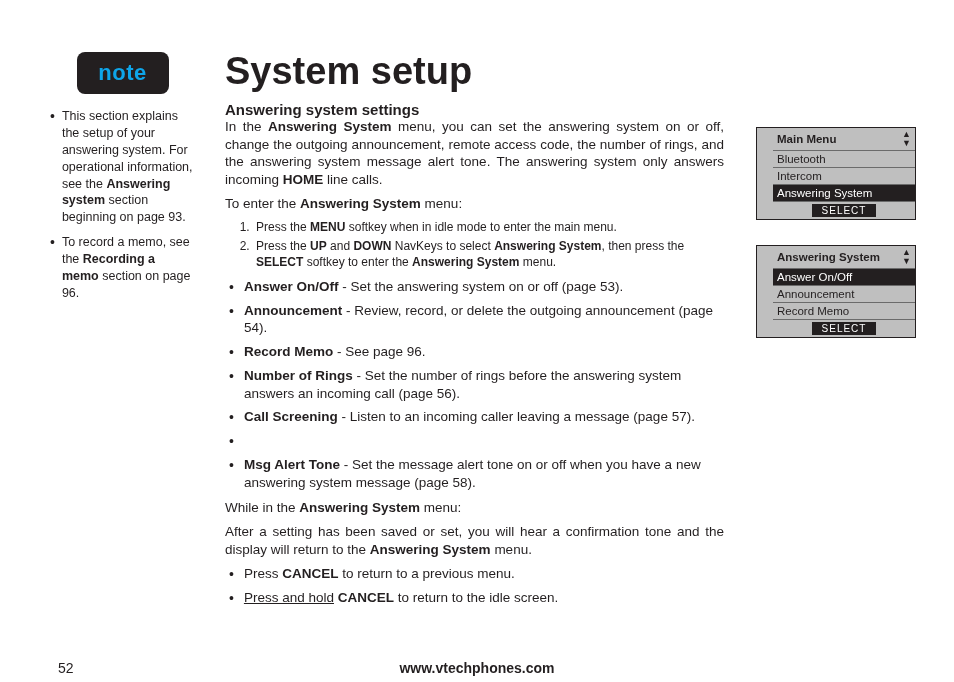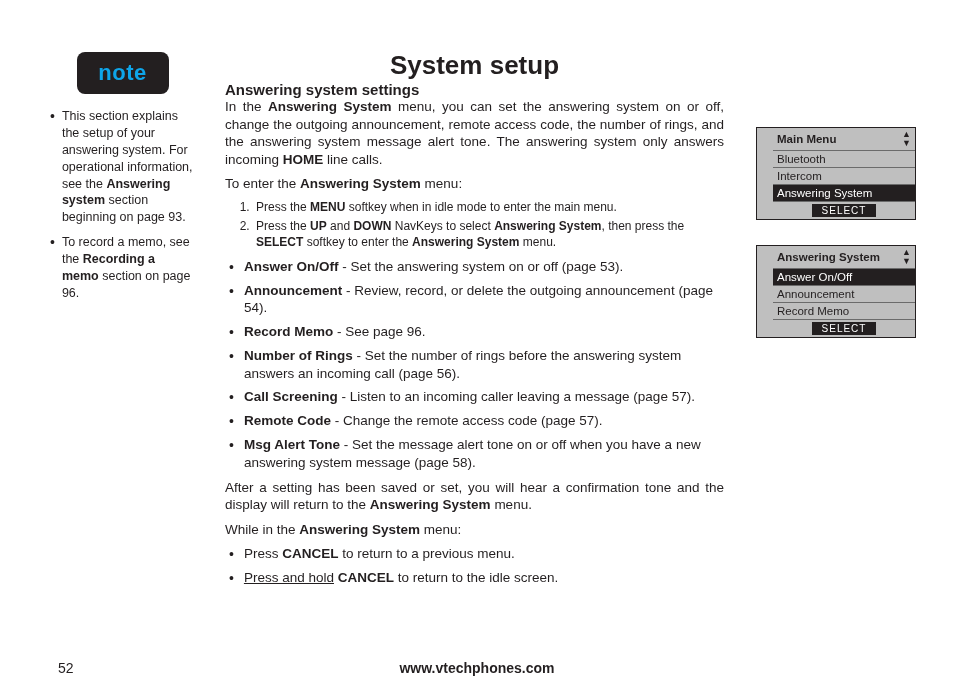--- a/index.html
+++ b/index.html
@@ -4,21 +4,21 @@
 <style>
   * { box-sizing: border-box; margin: 0; padding: 0; }
   body { background: #fff; font-family: Arial, Helvetica, sans-serif; color: #231f20; width: 954px; height: 682px; position: relative; }
   .page { padding: 50px 40px 0 50px; position: relative; height: 100%; }
   .note-col { position: absolute; left: 50px; top: 52px; width: 145px; }
   .note-badge { background: #231f20; color: #0ea5e9; font-weight: bold; font-size: 22px; padding: 8px 20px; border-radius: 8px; width: 92px; text-align: center; margin: 0 auto 14px auto; letter-spacing: 0.5px; }
   .note-list { list-style: none; font-size: 12.5px; line-height: 1.35; }
   .note-list li { display: flex; margin-bottom: 8px; }
   .note-list li::before { content: "•"; margin-right: 7px; font-size: 14px; line-height: 1.2; }
   .main { margin-left: 175px; margin-right: 190px; }
-  h1 { font-size: 26px; font-weight: bold; margin-bottom: 0; text-align: center; }
+  h1 { font-size: 38px; font-weight: bold; margin-bottom: 8px; }
   h2 { font-size: 15px; font-weight: bold; margin-bottom: 0; }
   .para { font-size: 13.5px; line-height: 1.3; margin-bottom: 7px; text-align: justify; }
   .ol { margin-left: 28px; font-size: 12px; line-height: 1.3; margin-bottom: 7px; }
   .ol li { margin-bottom: 4px; padding-left: 3px; }
   .bl { list-style: none; font-size: 13.5px; line-height: 1.3; margin-bottom: 7px; }
   .bl li { display: flex; margin-bottom: 6px; }
   .bl li .dot { margin-left: 4px; margin-right: 10px; font-size: 14px; }
   .b { font-weight: bold; }
   .ul { text-decoration: underline; }
   .footer { position: absolute; bottom: 22px; width: 954px; left: 0; font-size: 14px; font-weight: bold; }
@@ -86,34 +86,33 @@
       <li>
           <span class="dot">•</span>
           <span><span class="b">Number of Rings</span><span> - Set the number of rings before the answering system answers an incoming call (page 56).</span></span>
         </li>
       <li>
           <span class="dot">•</span>
           <span><span class="b">Call Screening</span><span> - Listen to an incoming caller leaving a message (page 57).</span></span>
         </li>
       <li>
           <span class="dot">•</span>
-          <span><span class="b">Remote Code</span><span> - Change the remote access code (page 57).</span></span>
         </li>
       <li>
           <span class="dot">•</span>
           <span><span class="b">Msg Alert Tone</span><span> - Set the message alert tone on or off when you have a new answering system message (page 58).</span></span>
         </li>
     </ul>
 
     <p class="para">
-      <span>After a setting has been saved or set, you will hear a confirmation tone and the display will return to the </span><span class="b">Answering System</span><span> menu.</span>
+      <span>While in the </span><span class="b">Answering System</span><span> menu:</span>
     </p>
 
     <p class="para">
-      <span>While in the </span><span class="b">Answering System</span><span> menu:</span>
+      <span>After a setting has been saved or set, you will hear a confirmation tone and the display will return to the </span><span class="b">Answering System</span><span> menu.</span>
     </p>
 
     <ul class="bl">
       <li>
           <span class="dot">•</span>
           <span><span>Press </span><span class="b">CANCEL</span><span> to return to a previous menu.</span></span>
         </li>
       <li>
           <span class="dot">•</span>
           <span><span class="ul">Press and hold</span><span> </span><span class="b">CANCEL</span><span> to return to the idle screen.</span></span>

